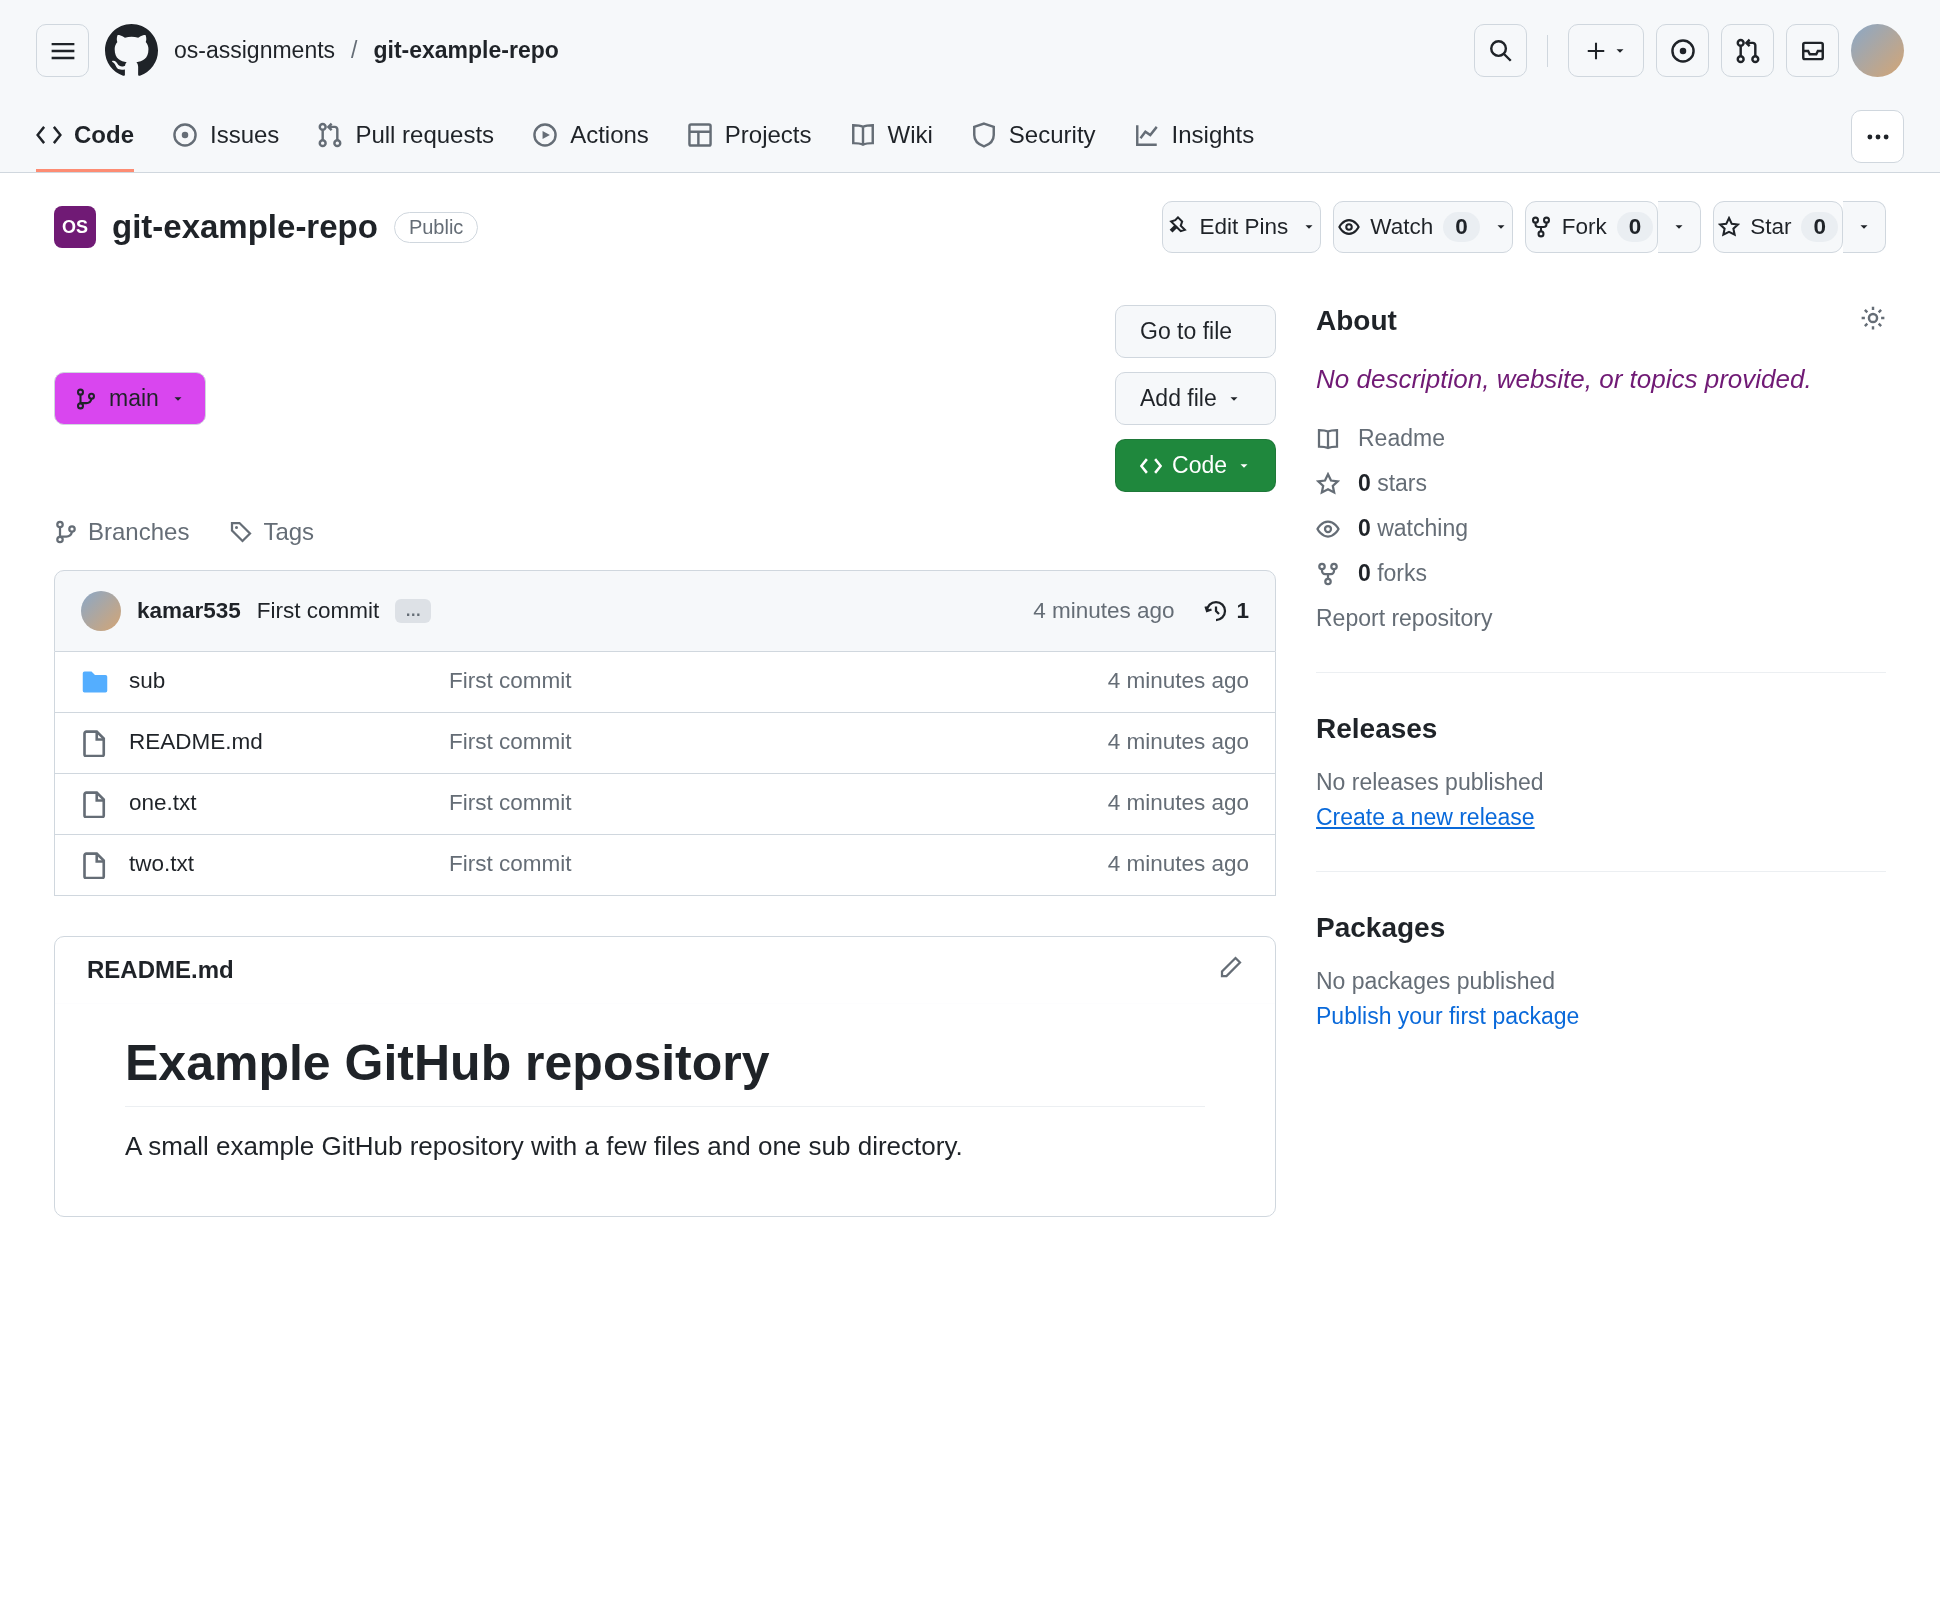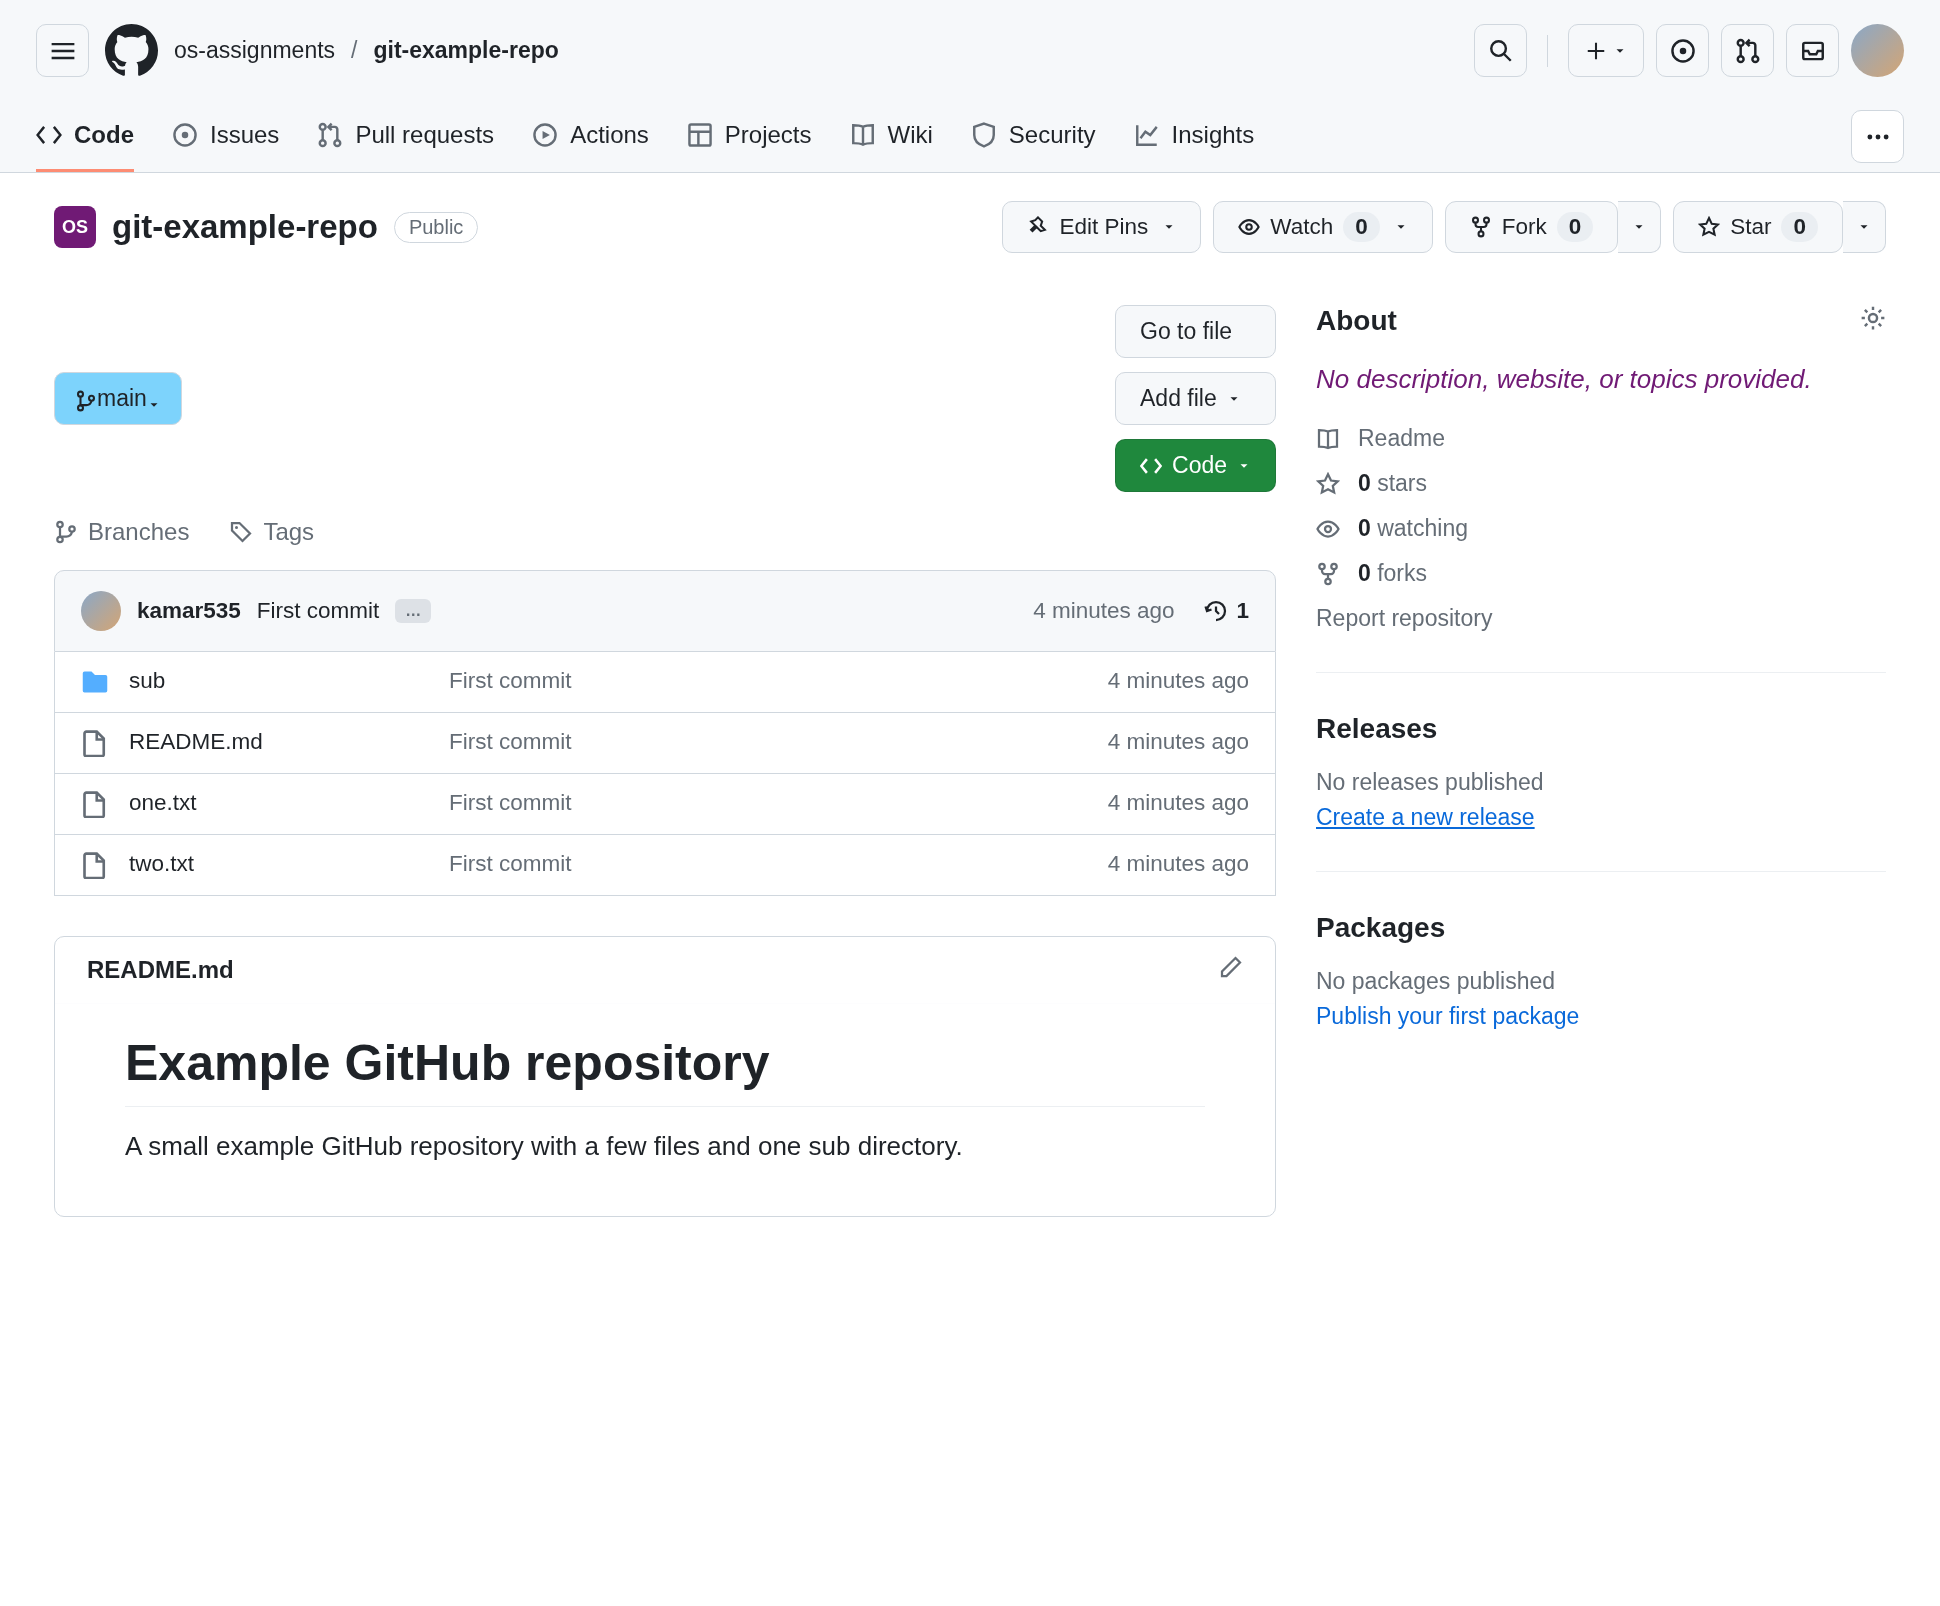--- a/index.html
+++ b/index.html
@@ -19,31 +19,31 @@
 .nav-tab { display: flex; align-items: center; gap: 12px; padding: 20px 0; color: #1f2328; text-decoration: none; font-size: 24px; border-bottom: 3px solid transparent; cursor: pointer; }
 .nav-tab.active { border-bottom-color: #fd8c73; font-weight: 600; }
 .nav-tab svg { color: #656d76; }
 .nav-tab.active svg { color: #1f2328; }
 .kebab-btn { margin-left: auto; width: 53px; height: 53px; border: 1px solid #d0d7de; border-radius: 10px; background: #ffffff; display: flex; align-items: center; justify-content: center; cursor: pointer; }
 .repo-header { display: flex; align-items: center; padding: 28px 54px; gap: 16px; }
 .repo-icon { width: 42px; height: 42px; background: #701a75; border-radius: 8px; display: flex; align-items: center; justify-content: center; color: white; font-size: 18px; font-weight: 700; }
 .repo-title { font-size: 33px; font-weight: 600; }
 .badge { border: 1px solid #d0d7de; border-radius: 32px; padding: 3px 14px; font-size: 20px; color: #656d76; }
 .repo-actions { margin-left: auto; display: flex; gap: 12px; }
-.action-btn { display: flex; align-items: center; gap: 10px; padding: 10px 24px; border: 1px solid #d0d7de; border-radius: 10px; background: #f6f8fa; font-size: 22.5px; font-weight: 500; cursor: pointer; }
+.action-btn { display: flex; align-items: center; gap: 10px; padding: 10px 4px; border: 1px solid #d0d7de; border-radius: 10px; background: #f6f8fa; font-size: 22.5px; font-weight: 500; cursor: pointer; }
 .action-btn .count { background: #eaeef2; border-radius: 32px; padding: 2px 12px; font-weight: 600; }
 .action-btn .caret { margin-left: 4px; }
 .split-btn { display: flex; }
 .split-btn .action-btn:first-child { border-top-right-radius: 0; border-bottom-right-radius: 0; border-radius: 11px; }
 .split-btn .action-btn:last-child { border-top-left-radius: 0; border-bottom-left-radius: 0; border-left: 0; padding: 10px 14px; }
 .main { display: flex; padding: 0 54px; gap: 40px; }
 .main-left { flex: 1; min-width: 0; }
 .main-right { width: 570px; padding-top: 24px; }
 .file-nav { display: flex; align-items: center; gap: 16px; padding: 24px 0 16px 0; }
-.branch-btn { display: flex; align-items: flex-end; padding: 12px 20px; border: 1px solid #d0d7de; border-radius: 10px; background: #7dd3fc; font-size: 23px; font-weight: 500; cursor: pointer; }
+.branch-btn { display: flex; align-items: center; gap: 12px; padding: 12px 20px; border: 1px solid #d0d7de; border-radius: 10px; background: #d946ef; font-size: 23px; font-weight: 500; cursor: pointer; }
 .file-nav-right { margin-left: auto; display: flex; gap: 14px; flex-direction: column; }
 .btn { padding: 12px 24px; border: 1px solid #d0d7de; border-radius: 10px; background: #f6f8fa; font-size: 23px; font-weight: 500; cursor: pointer; display: flex; align-items: center; gap: 10px; }
 .btn-primary { background: #1f883d; color: white; border-color: rgba(31,35,40,0.15); }
 .branches-tags { display: flex; gap: 40px; padding: 10px 0 24px 0; }
 .bt-link { display: flex; align-items: center; gap: 10px; color: #656d76; text-decoration: none; font-size: 24px; cursor: pointer; }
 .commit-bar { display: flex; align-items: center; padding: 20px 26px; background: #f6f8fa; border: 1px solid #d0d7de; border-radius: 10px 10px 0 0; gap: 16px; }
 .commit-avatar { width: 40px; height: 40px; border-radius: 50%; background: linear-gradient(135deg, #8aa8c8 0%, #d4a574 100%); }
 .commit-author { font-weight: 600; }
 .commit-msg { color: #1f2328; }
 .ellipsis-btn { background: #dde1e6; border: none; border-radius: 6px; padding: 3px 10px; cursor: pointer; font-weight: bold; font-size: 16px; color: #656d76; }

